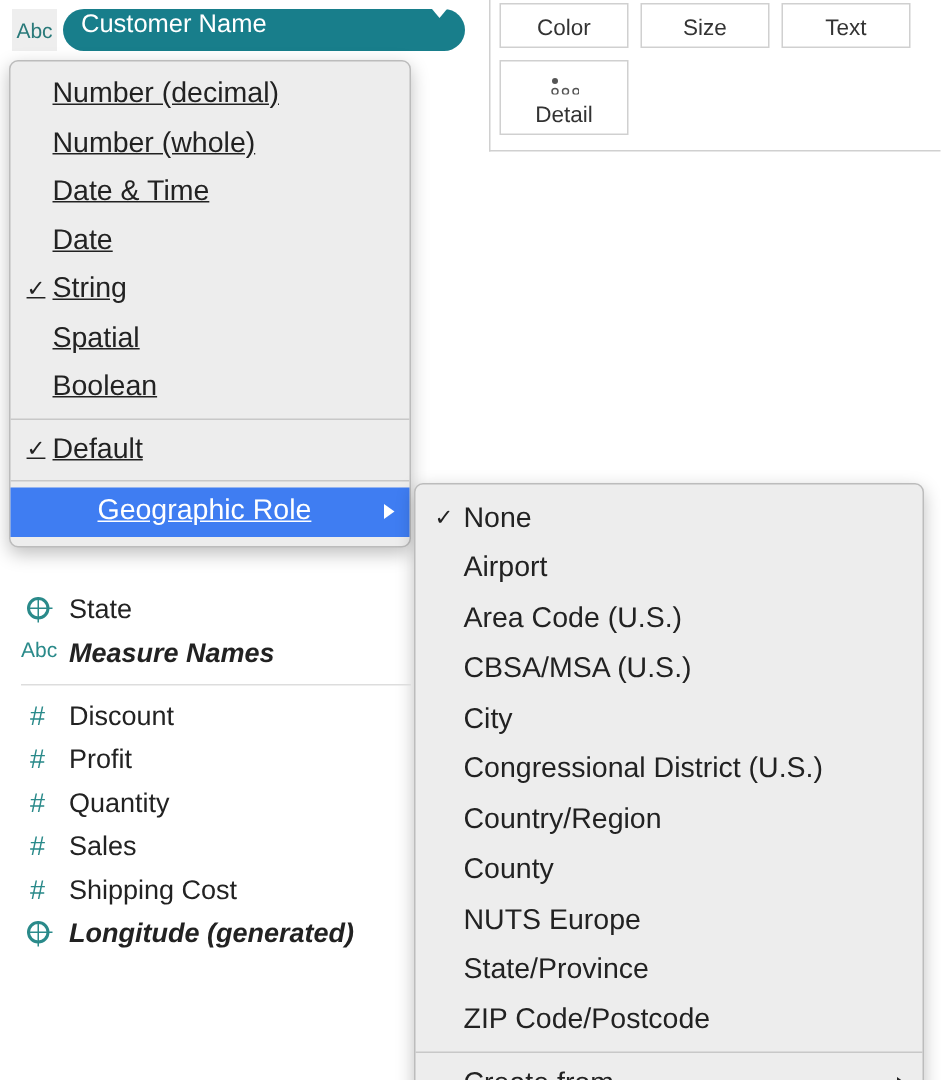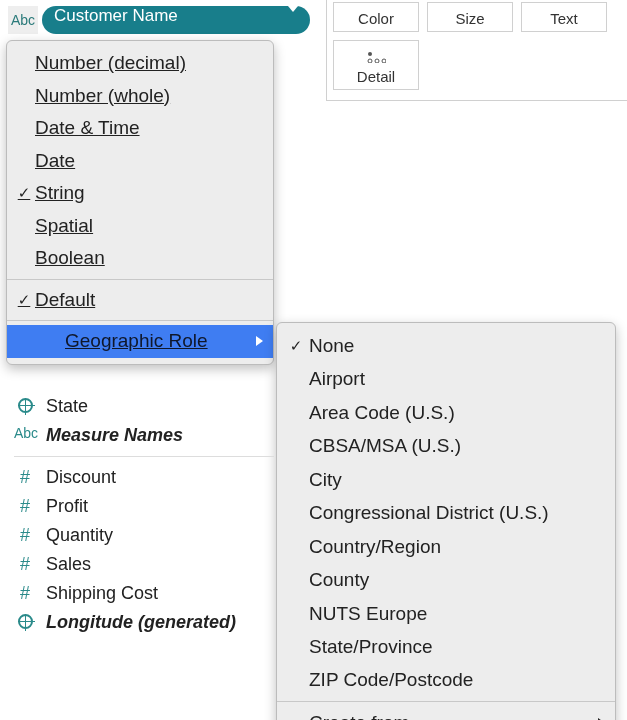--- a/index.html
+++ b/index.html
@@ -86,21 +86,21 @@
     text-decoration:underline;
   }
   .menu1 .item .check{
     width:22px; text-align:center; font-size:15px;
   }
   .menu1 hr{
     border:none; border-top:1px solid #c8c8c8; margin:4px 0;
   }
   .menu1 .item.highlight{
     background:#3f7df2;
-    color:#0f172a;
+    color:#ffffff;
     padding-left:36px;
   }
   .menu1 .item .arrow{
     margin-left:auto;
     width:0;height:0;border-top:5px solid transparent;border-bottom:5px solid transparent;border-left:7px solid #222;
   }
   .menu1 .item.highlight .arrow{ border-left-color:#fff; }
 
   .menu2 {
     position:absolute;

